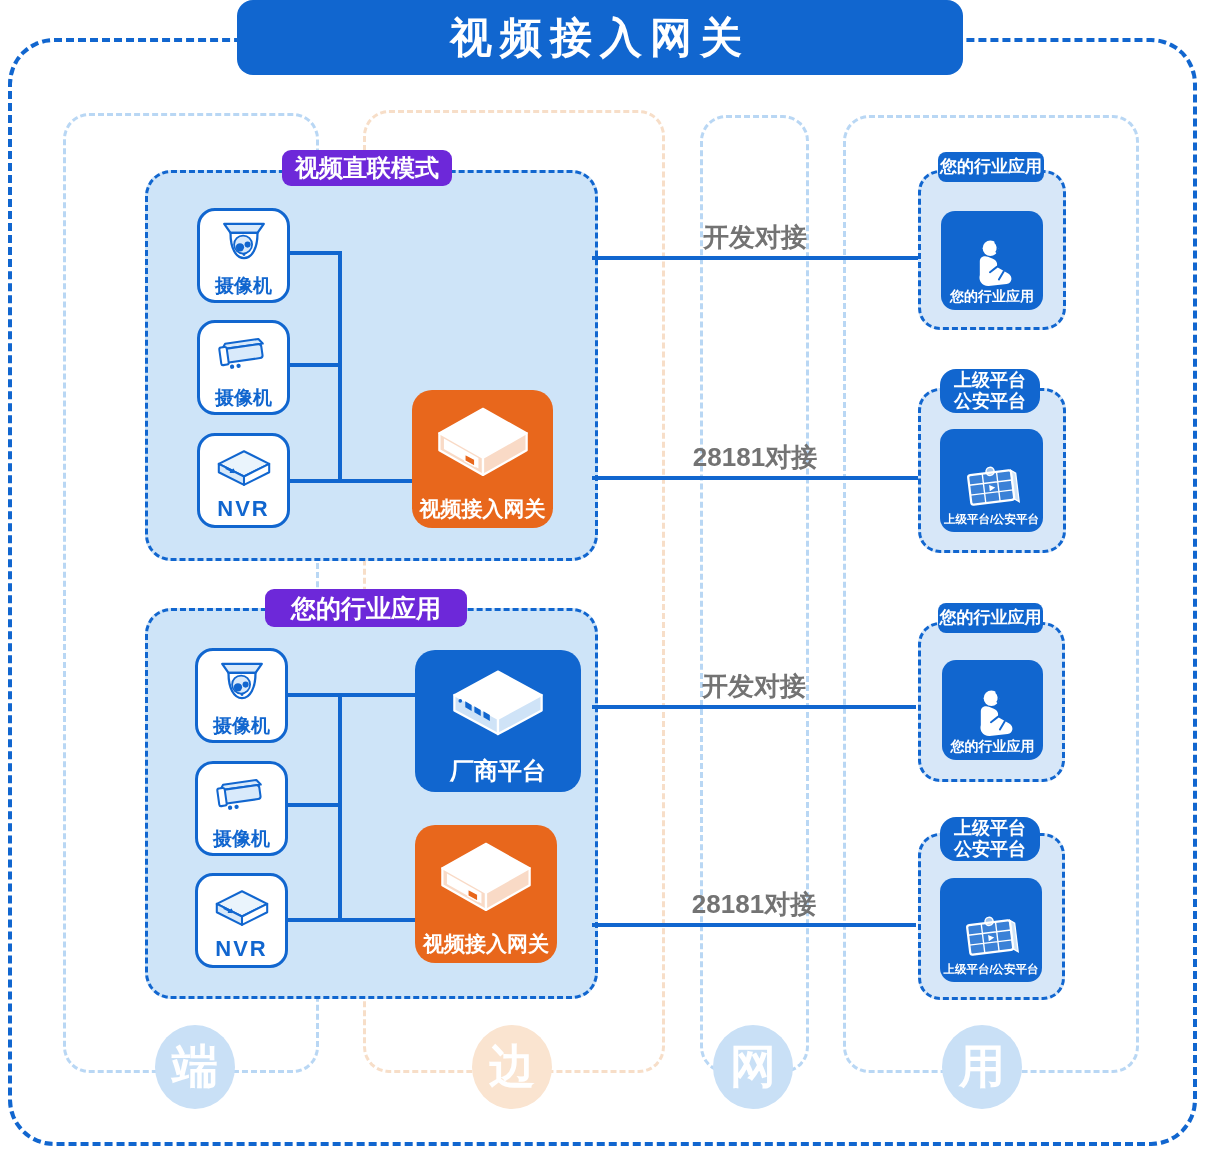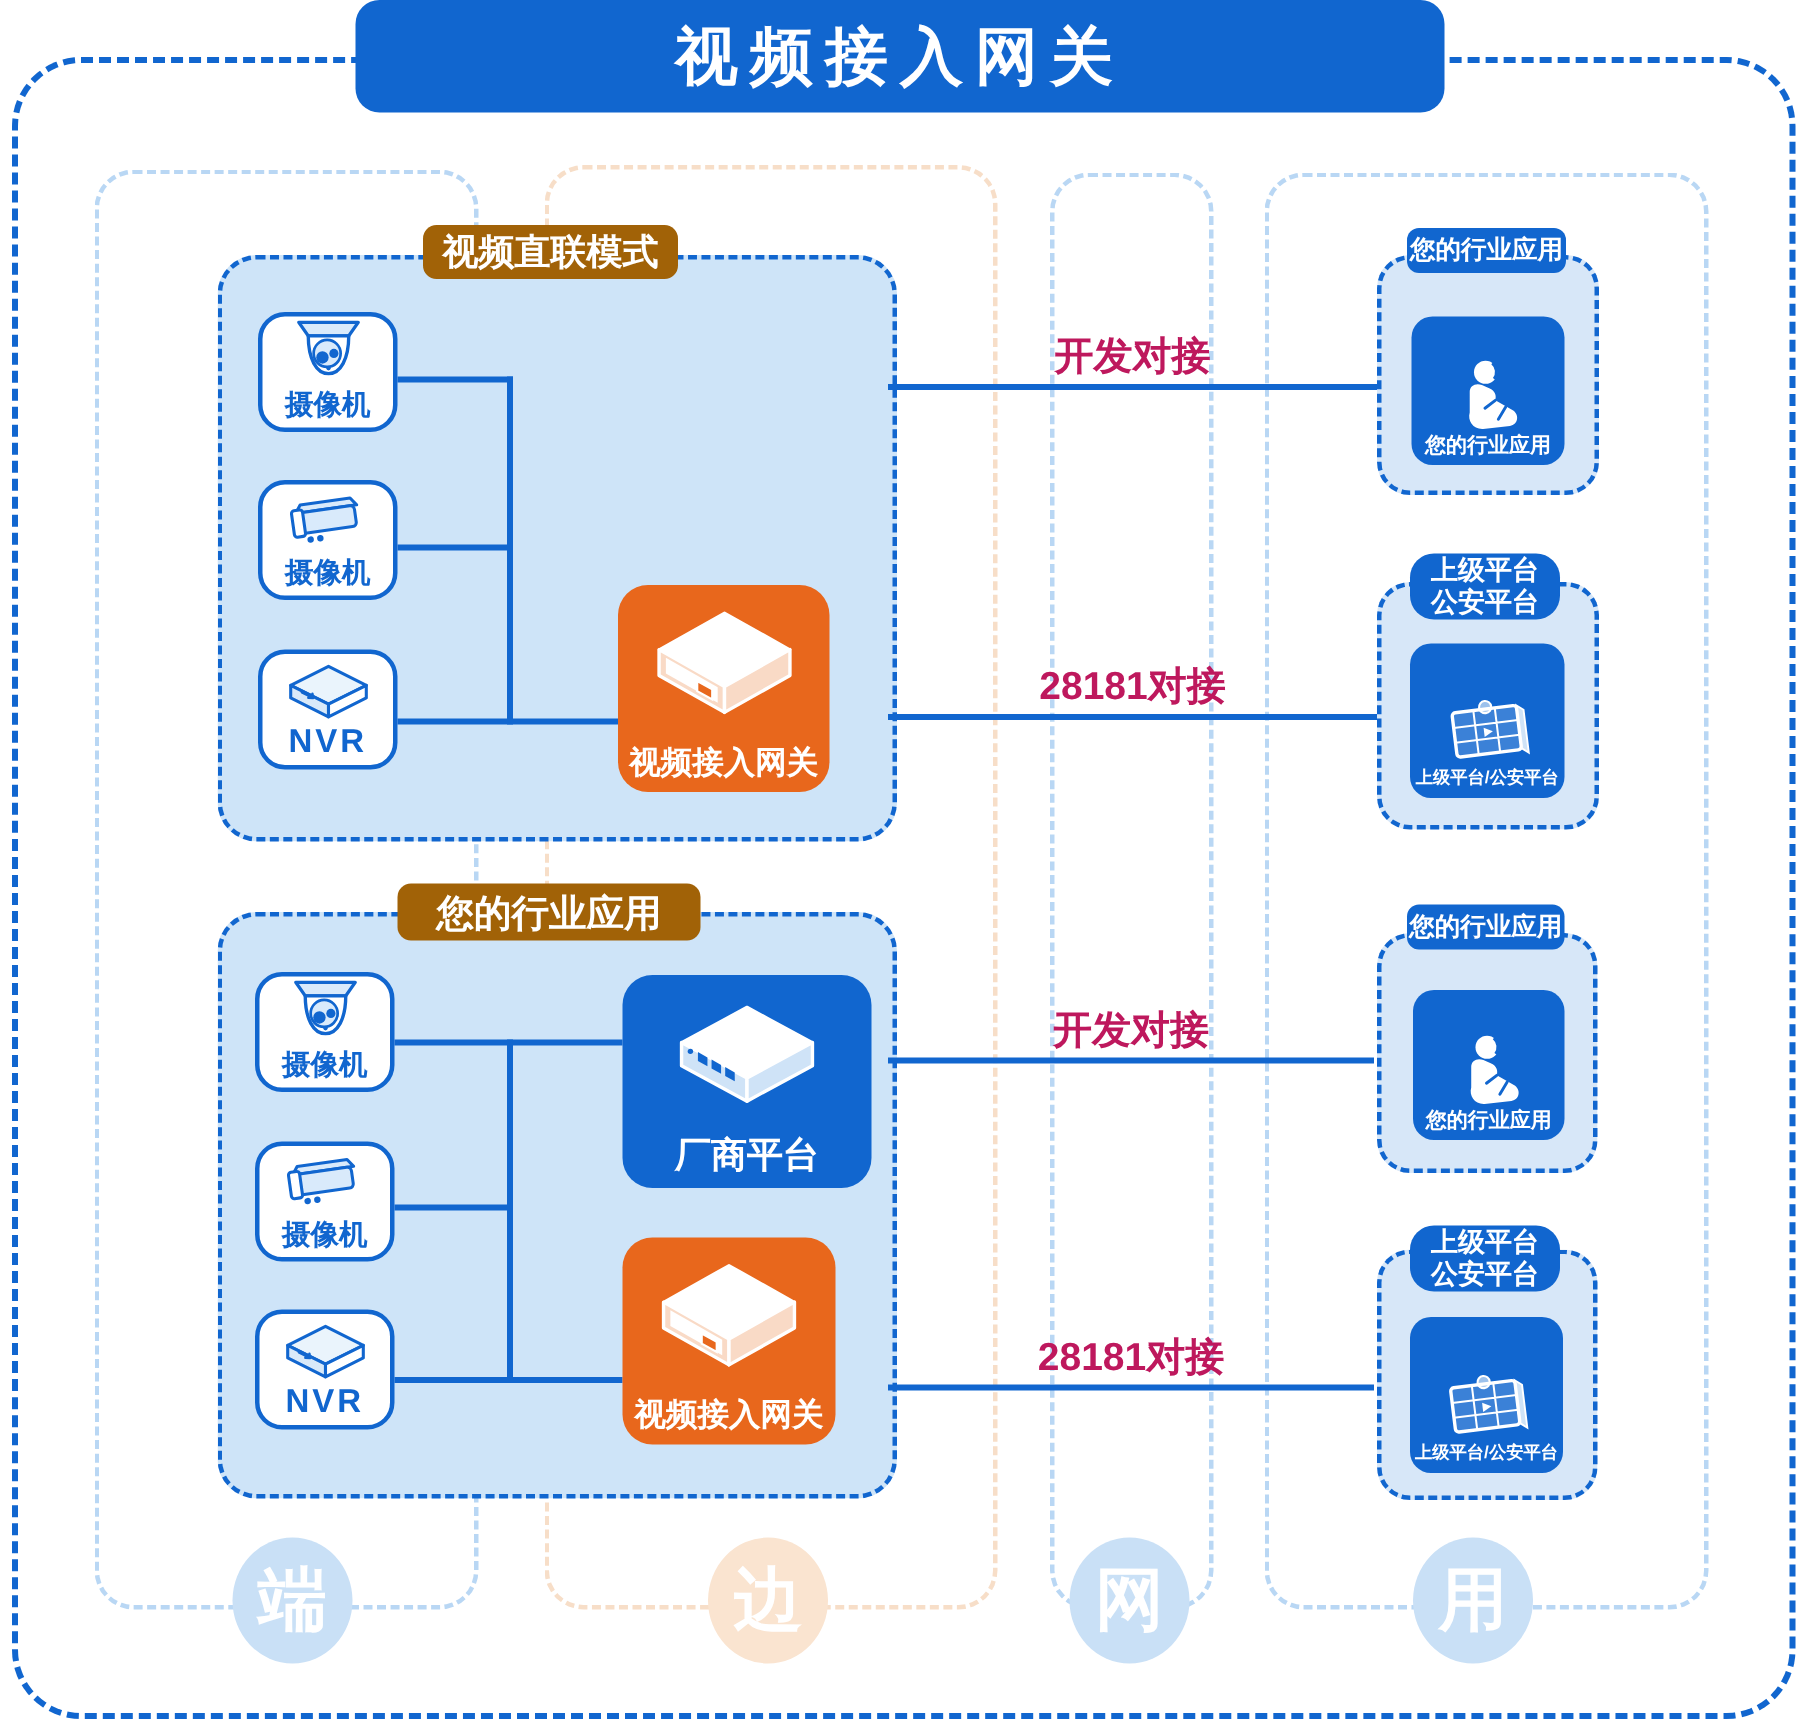--- a/index.html
+++ b/index.html
@@ -18,44 +18,44 @@
   .lane-circle{width:80px;height:84px;border-radius:50%;display:flex;align-items:center;
                justify-content:center;color:#fff;font-size:46px;font-weight:bold;}
 
   
   .title-bar{left:237px;top:0;width:726px;height:75px;background:#1166CF;border-radius:16px;
              display:flex;align-items:center;justify-content:center;color:#fff;
              font-size:42px;font-weight:bold;letter-spacing:8px;}
 
   
   .panel{background:#CEE4F8;border:3px dashed #1166CF;border-radius:26px;}
-  .g-badge{background:#a16207;border-radius:9px;color:#fff;font-weight:bold;
+  .g-badge{background:#6d28d9;border-radius:9px;color:#fff;font-weight:bold;
            display:flex;align-items:center;justify-content:center;z-index:5;}
 
   
-  .device{width:93px;height:80px;background:#fff;border:3px solid #1166CF;border-radius:18px;
+  .device{width:93px;height:95px;background:#fff;border:3px solid #1166CF;border-radius:18px;
           box-sizing:border-box;display:flex;flex-direction:column;align-items:center;
-          justify-content:flex-end;padding-bottom:5px;z-index:4;}
+          justify-content:flex-end;padding-bottom:5px;z-index:4;margin-left:25px;}
   .dev-icon{flex:1;display:flex;align-items:center;justify-content:center;margin-top:4px;}
   .dev-label{color:#1166CF;font-weight:bold;font-size:19px;line-height:1;}
   .dev-label.nvr{font-size:22px;letter-spacing:2px;}
 
   
   .node{border-radius:20px;display:flex;flex-direction:column;align-items:center;
         justify-content:flex-end;padding-bottom:9px;box-sizing:border-box;z-index:4;}
   .node.orange{background:#E8671C;}
   .node.blue{background:#1166CF;}
   .node-icon{flex:1;display:flex;align-items:center;justify-content:center;}
   .node-label{color:#fff;font-weight:bold;font-size:21px;line-height:1;}
   .node-label.vendor{font-size:24px;}
 
   
   .hline{height:4px;background:#1166CF;z-index:3;}
   .vline{width:4px;background:#1166CF;z-index:3;}
-  .link-label{color:#be185d;font-size:26px;font-weight:bold;text-align:center;z-index:3;}
+  .link-label{color:#737373;font-size:26px;font-weight:bold;text-align:center;z-index:3;}
 
   
   .rbox{background:#D7E7F8;border:3px dashed #1166CF;border-radius:22px;box-sizing:border-box;z-index:4;}
   .r-badge{background:#1166CF;border-radius:8px;color:#fff;font-weight:bold;z-index:6;
            display:flex;flex-direction:column;align-items:center;justify-content:center;
            font-size:17px;line-height:1.15;text-align:center;}
   .r-badge.two{font-size:18px;border-radius:16px;}
   .r-inner{background:#1166CF;border-radius:14px;display:flex;flex-direction:column;
            align-items:center;justify-content:flex-end;padding-bottom:7px;box-sizing:border-box;z-index:5;}
   .r-inner-label{color:#fff;font-weight:bold;font-size:14px;line-height:1;}

